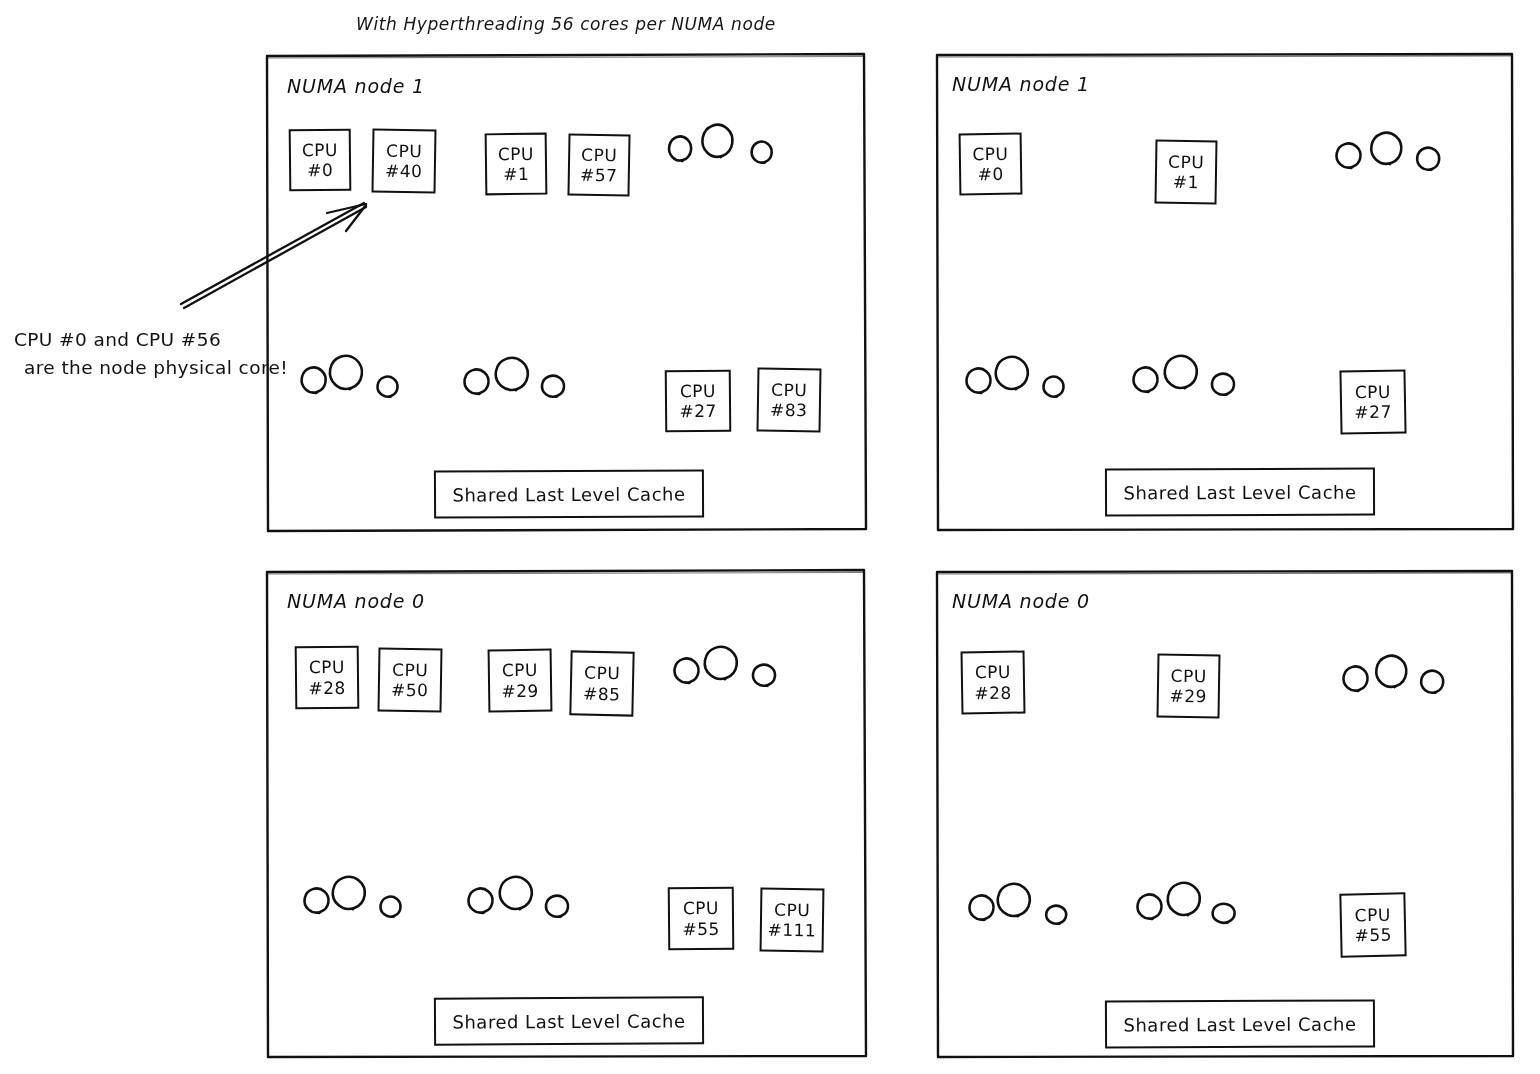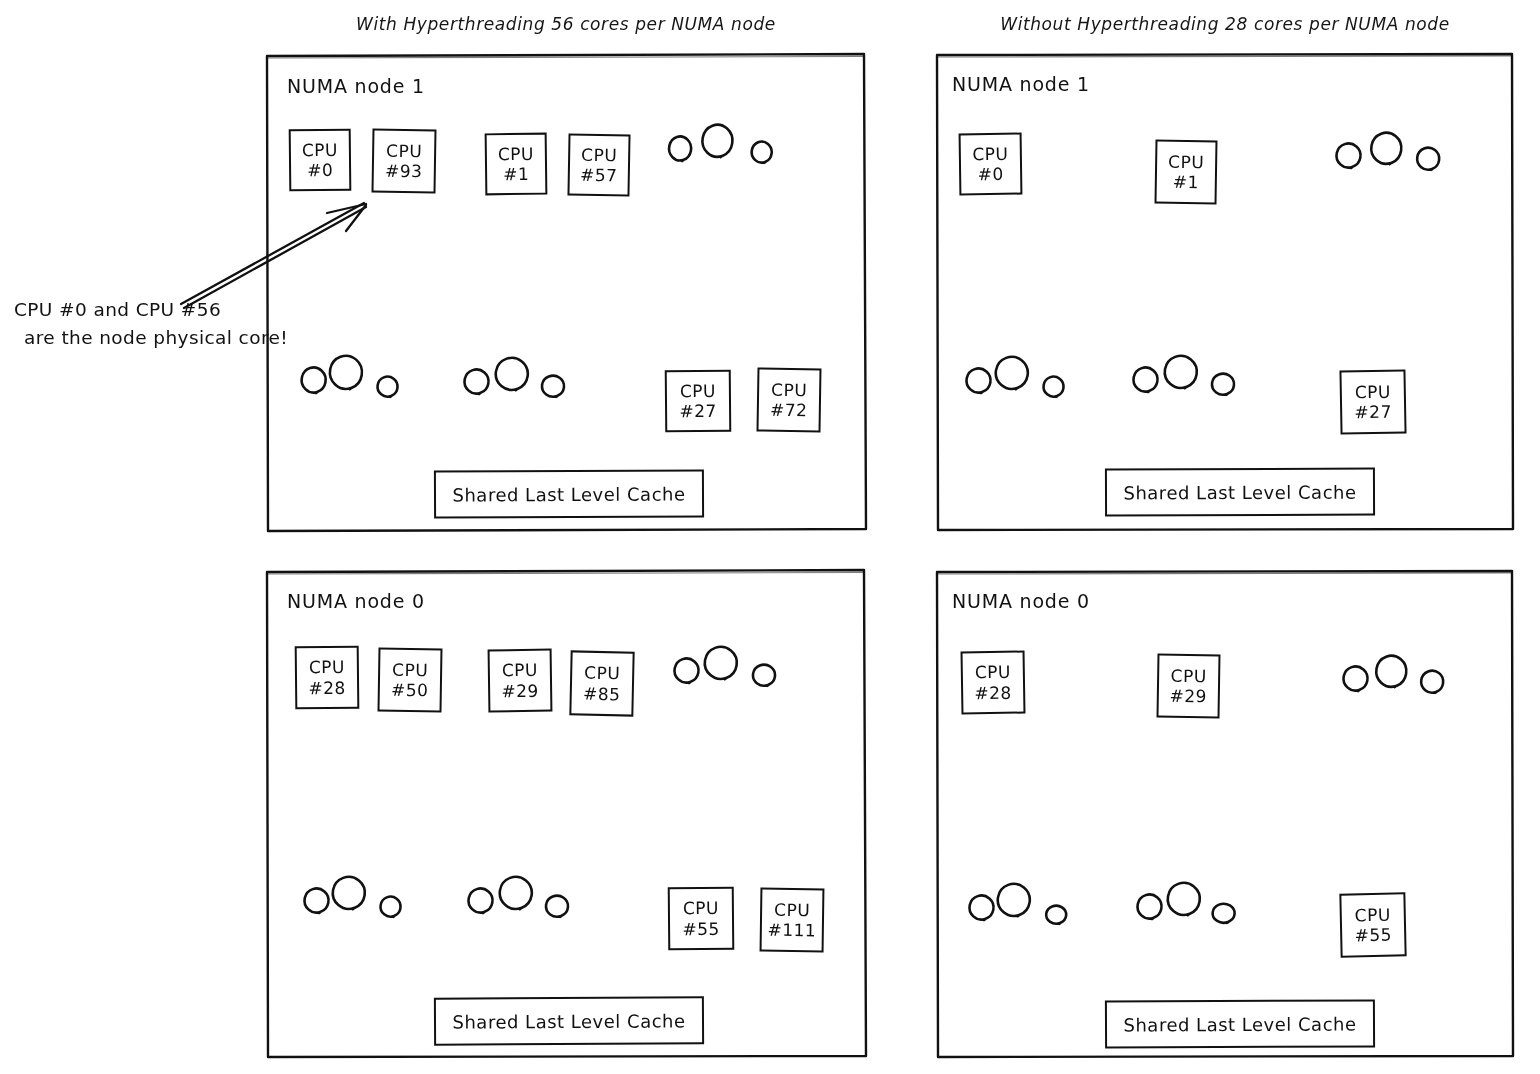--- a/index.html
+++ b/index.html
@@ -25,20 +25,21 @@
     letter-spacing: 0.6px;
     color: #161616;
     white-space: nowrap;
     text-align: center;
     font-style: italic;
     font-family: "DejaVu Sans", sans-serif;
   }
   .node-label {
     position: absolute;
     font-size: 19px;
+    font-style: italic;
     letter-spacing: 0.8px;
     color: #121212;
     white-space: nowrap;
   }
   .annotation {
     position: absolute;
     font-size: 18.5px;
     line-height: 1.5;
     letter-spacing: 0.4px;
     color: #121212;
@@ -181,55 +182,54 @@
 
     <g fill="none" stroke="#111111" stroke-width="2.3" stroke-linecap="round">
       <path d="M181,304 L364,203"></path>
       <path d="M184,308 L366,207"></path>
       <path d="M327,213 L366,204"></path>
       <path d="M346,231 L366,205"></path>
     </g>
   </svg>
 
   <div class="panel-title" style="left:266px; top:14px; width:600px;">With Hyperthreading 56 cores per NUMA node</div>
-  <div class="panel-title" style="left:937px; top:14px; width:576px;">Without Hyperthreading 28 cores per NUMA node</div>
 
   <div class="node-label" style="left:287px; top:75px;">NUMA node 1</div>
   <div class="node-label" style="left:952px; top:73px;">NUMA node 1</div>
   <div class="node-label" style="left:287px; top:590px;">NUMA node 0</div>
   <div class="node-label" style="left:952px; top:590px;">NUMA node 0</div>
 
-  <div class="annotation" style="left:14px; top:296px;">
+  <div class="annotation" style="left:14px; top:326px;">
     <div>CPU #0 and CPU #56</div>
     <div style="padding-left:10px;">are the node physical core!</div>
   </div>
 
   <div class="cpu-box" style="left:289px; top:129px; width:62px; height:62px; transform:rotate(-0.6deg);">
     <span class="l1">CPU</span>
     <span class="l2">#0</span>
   </div>
   <div class="cpu-box" style="left:372px; top:129px; width:64px; height:64px; transform:rotate(0.9deg);">
     <span class="l1">CPU</span>
-    <span class="l2">#93</span>
+    <span class="l2">#40</span>
   </div>
   <div class="cpu-box" style="left:485px; top:133px; width:62px; height:62px; transform:rotate(-0.7deg);">
     <span class="l1">CPU</span>
     <span class="l2">#1</span>
   </div>
   <div class="cpu-box" style="left:568px; top:134px; width:62px; height:62px; transform:rotate(1deg);">
     <span class="l1">CPU</span>
     <span class="l2">#57</span>
   </div>
   <div class="cpu-box" style="left:665px; top:370px; width:66px; height:62px; transform:rotate(-0.5deg);">
     <span class="l1">CPU</span>
     <span class="l2">#27</span>
   </div>
   <div class="cpu-box" style="left:757px; top:368px; width:64px; height:64px; transform:rotate(0.9deg);">
     <span class="l1">CPU</span>
-    <span class="l2">#72</span>
+    <span class="l2">#83</span>
   </div>
   <div class="cache-box" style="left:434px; top:470px; width:270px; height:48px; transform:rotate(-0.25deg);">
     <span>Shared Last Level Cache</span>
   </div>
 
   <div class="cpu-box" style="left:959px; top:133px; width:63px; height:62px; transform:rotate(-0.8deg);">
     <span class="l1">CPU</span>
     <span class="l2">#0</span>
   </div>
   <div class="cpu-box" style="left:1155px; top:140px; width:62px; height:64px; transform:rotate(0.9deg);">

